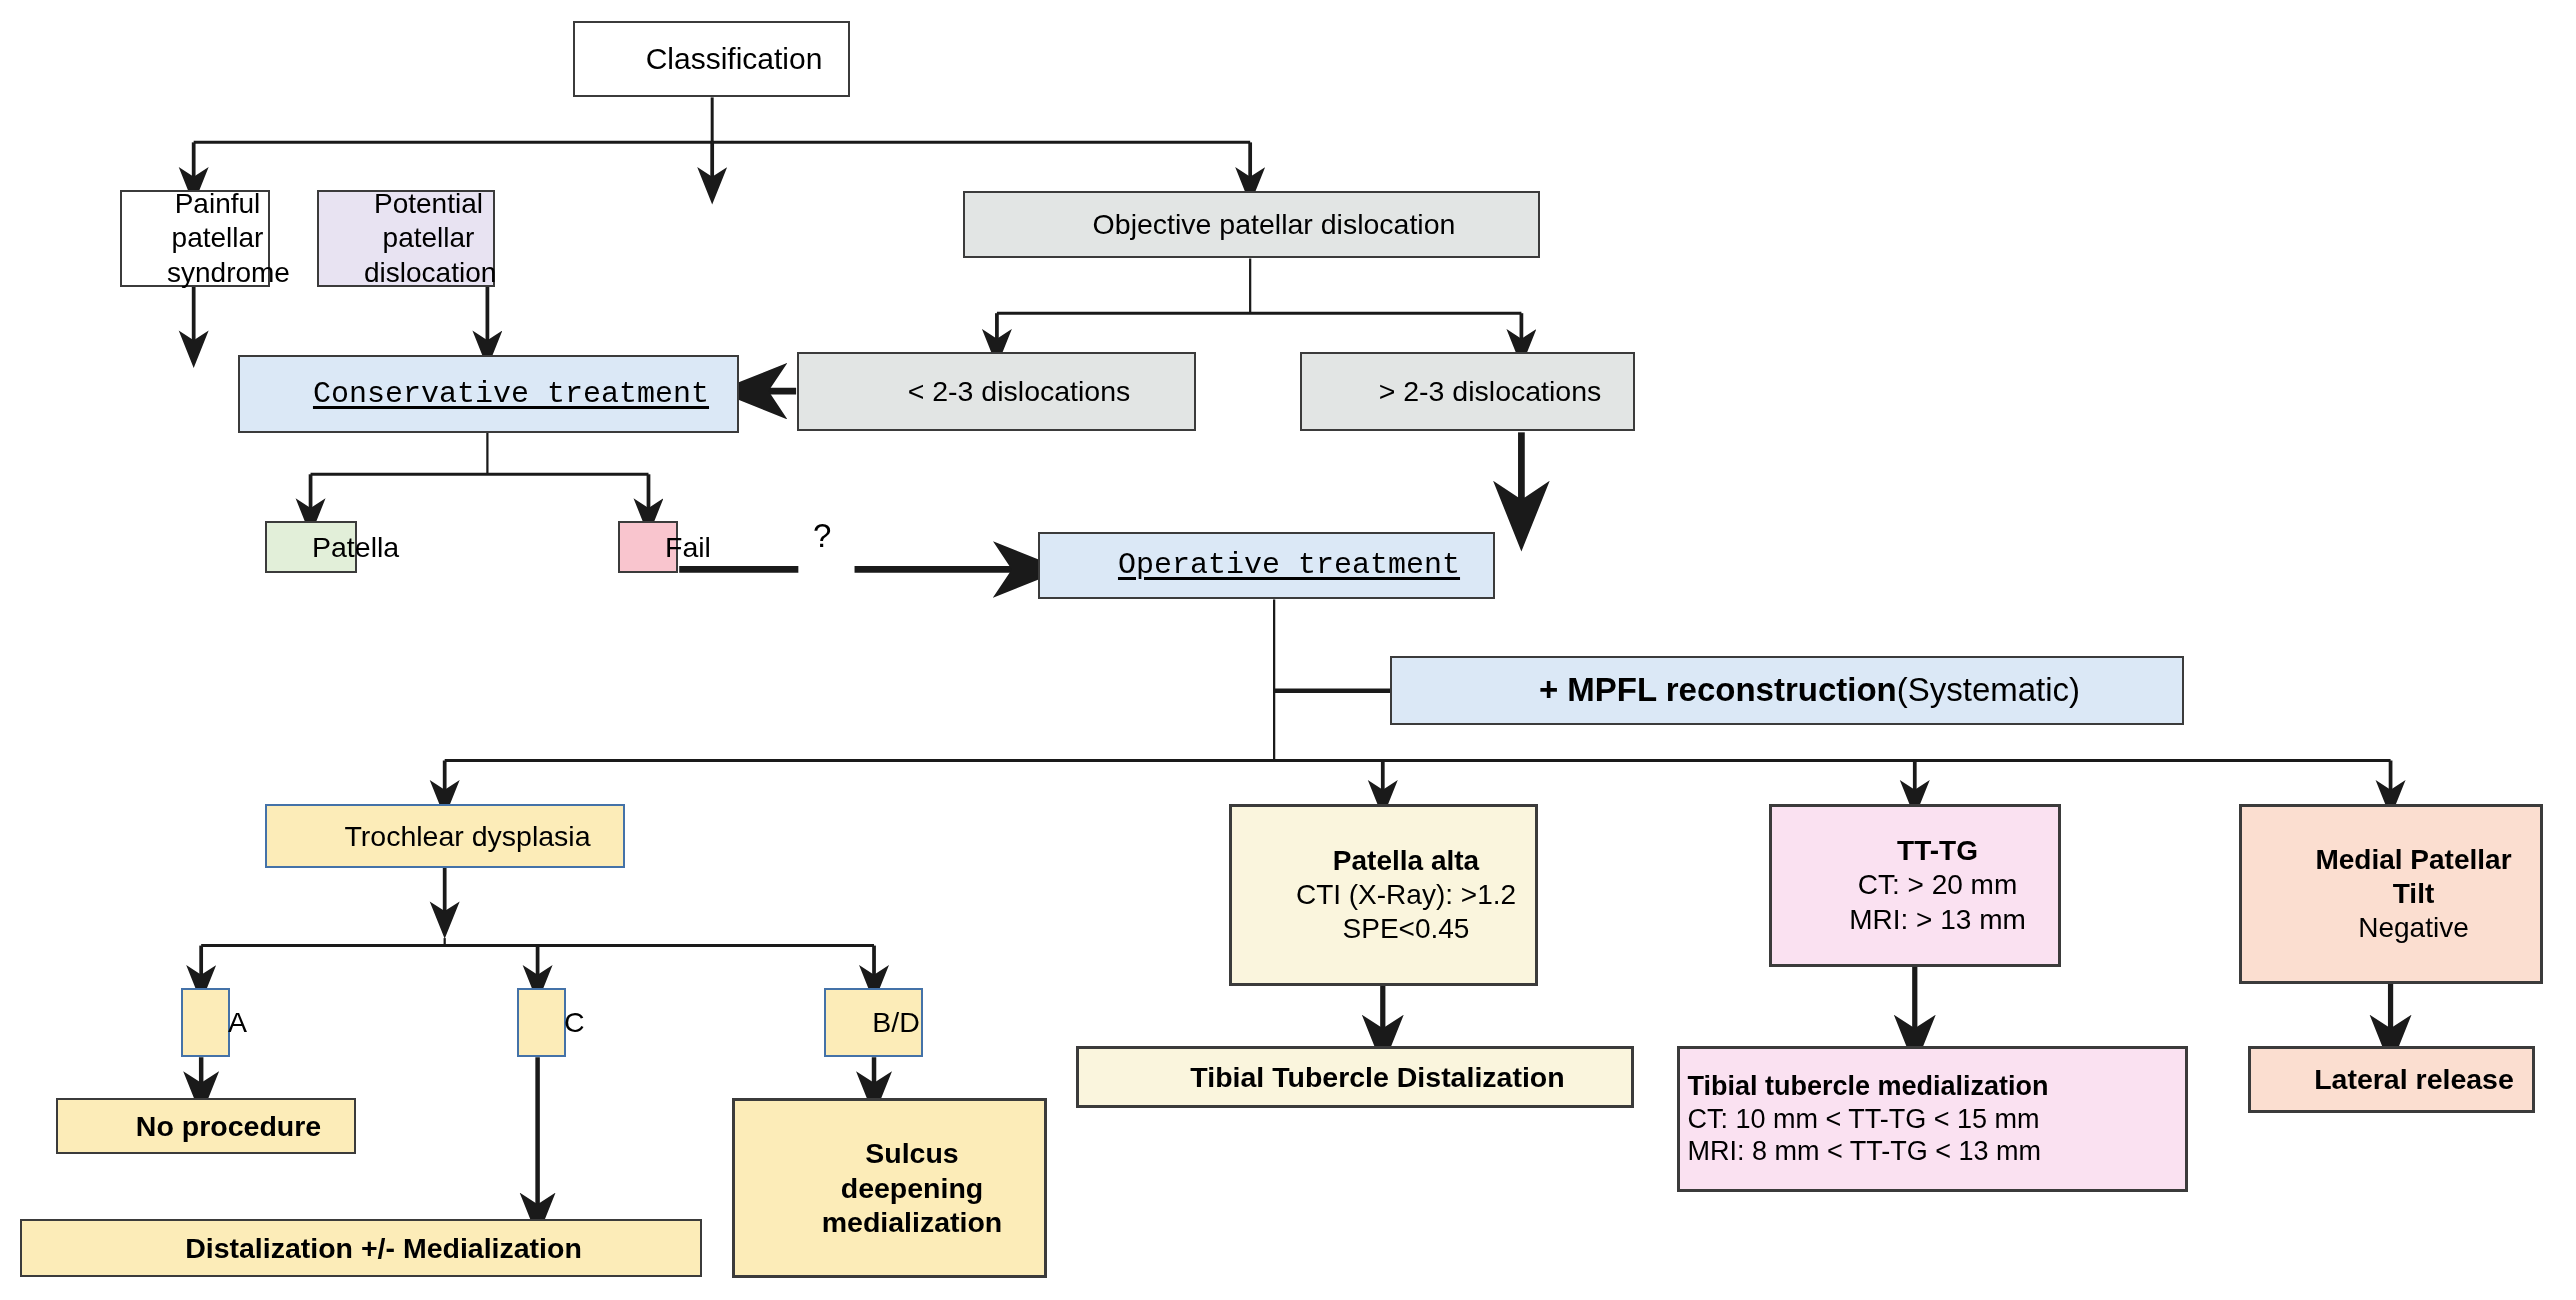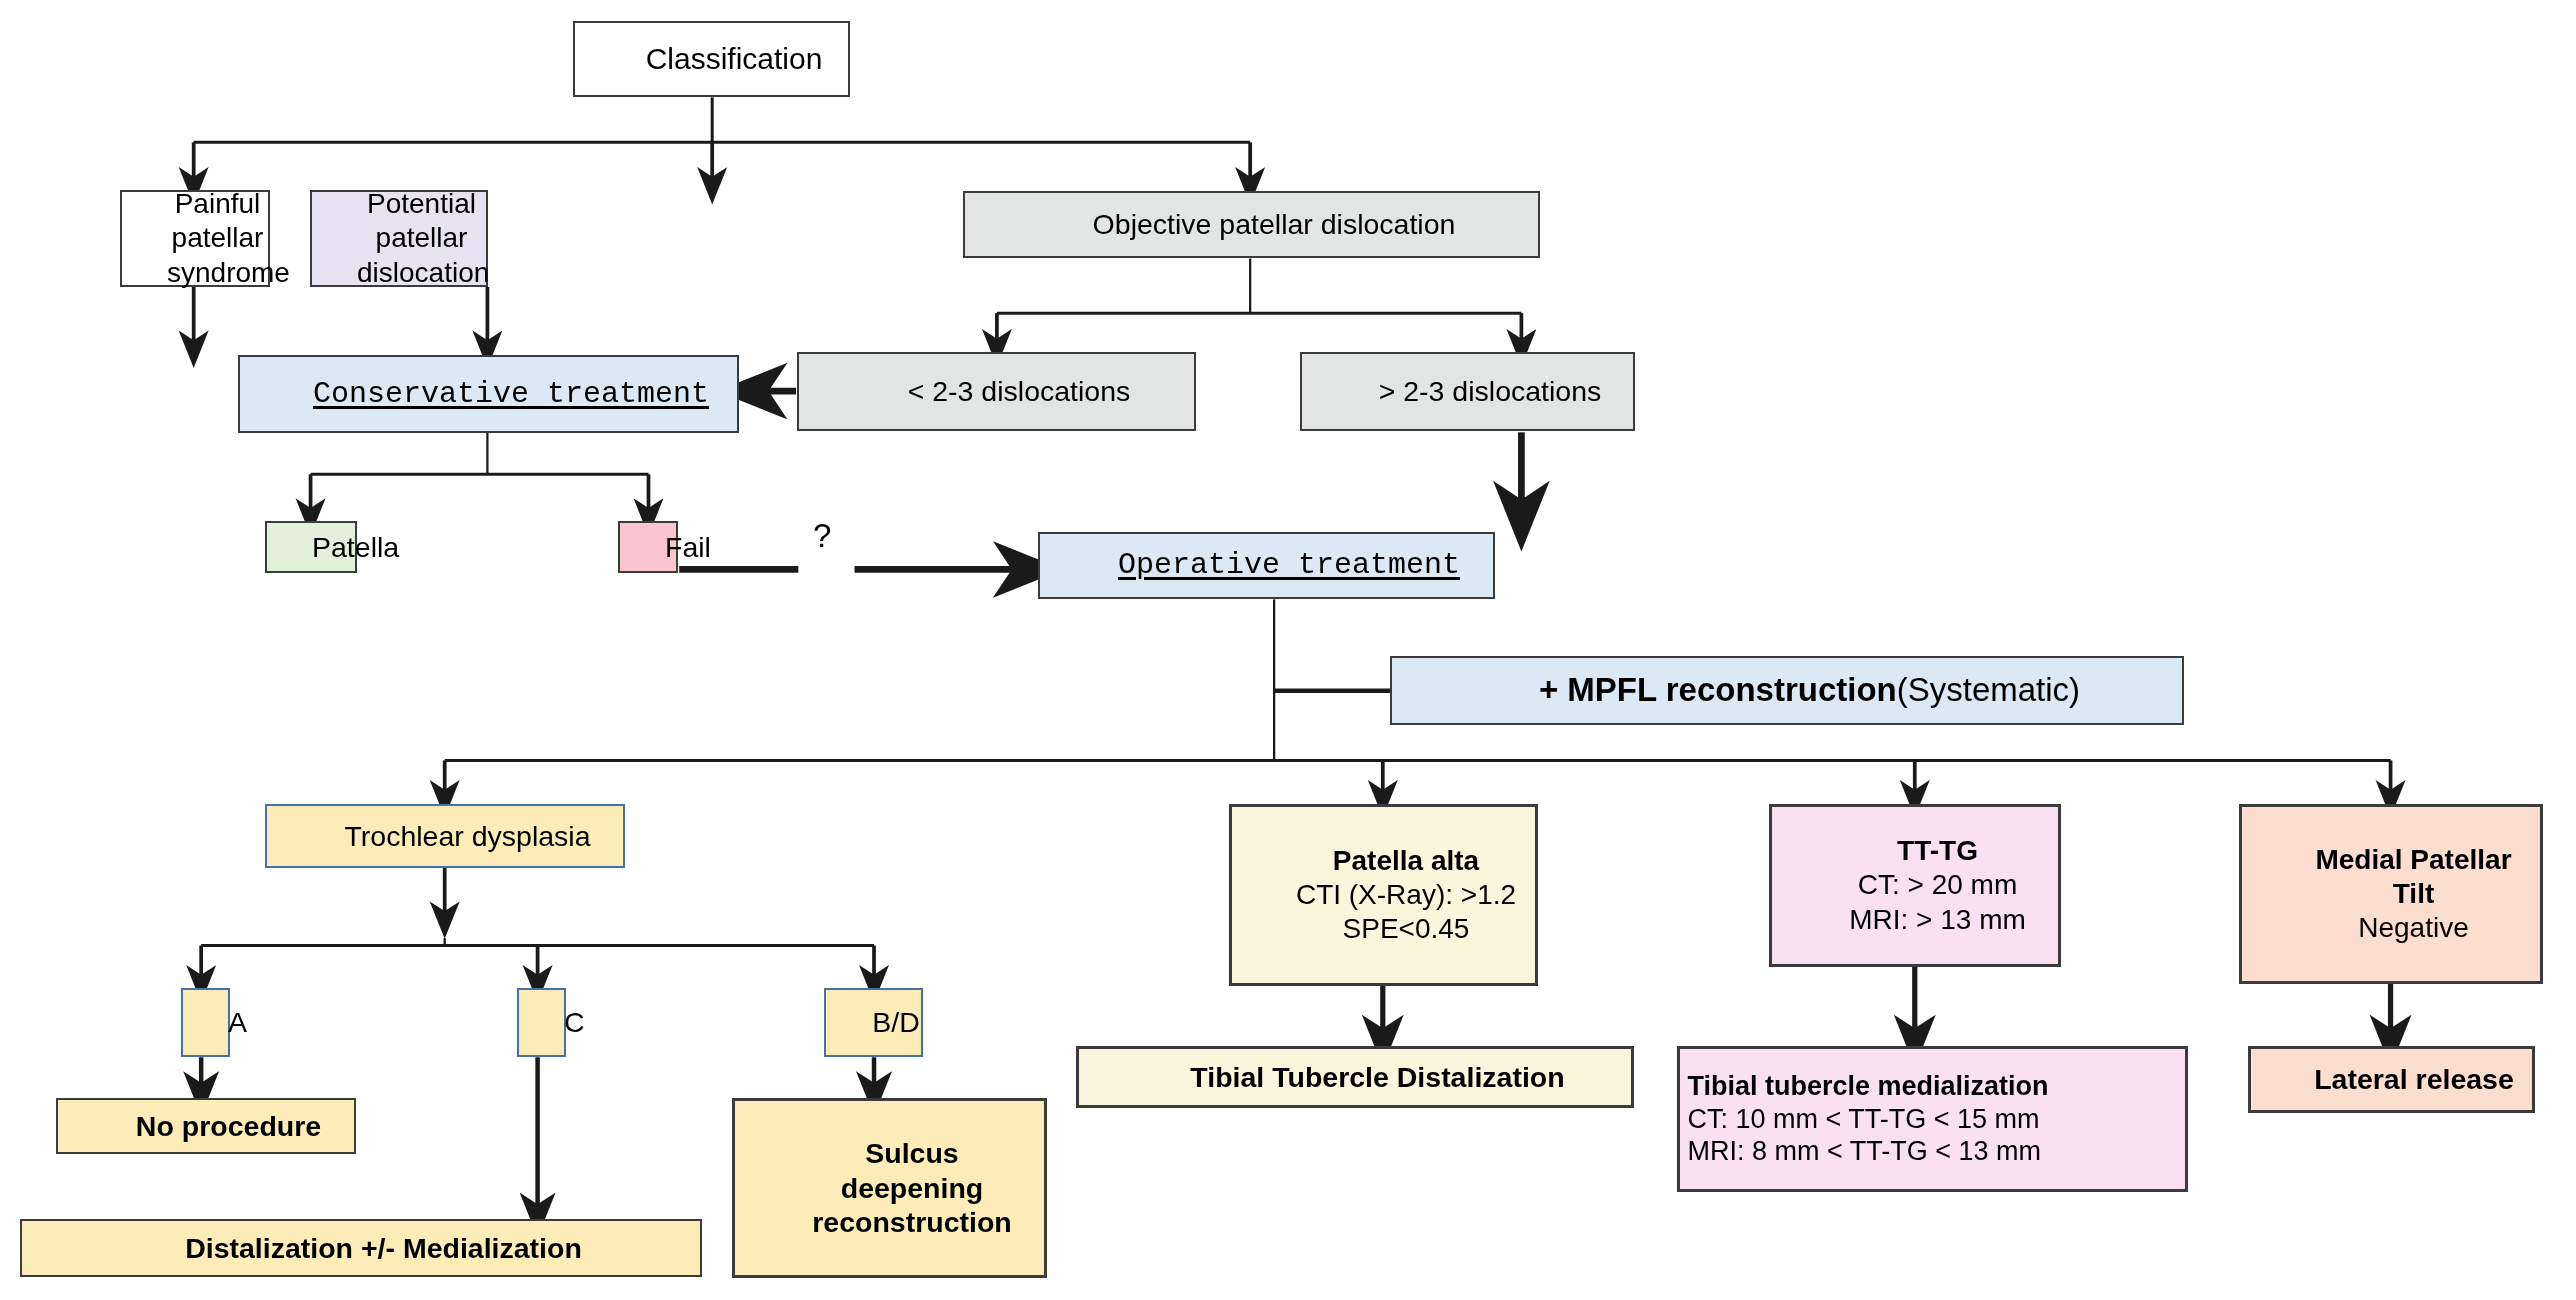--- a/index.html
+++ b/index.html
@@ -113,21 +113,21 @@
 
   <div class="node" style="left:573px;top:21px;width:277px;height:76px;background:#ffffff;border:2.2px solid #3b3b3b;font-size:30px;">
     <span class="ln">Classification</span>
   </div>
 
   <div class="node" style="left:120px;top:190px;width:150px;height:97px;background:#ffffff;border:2.2px solid #3b3b3b;font-size:28px;">
     <span class="ln">Painful patellar</span>
     <span class="ln">syndrome</span>
   </div>
 
-  <div class="node" style="left:310px;top:190px;width:178px;height:97px;background:#e8e3f2;border:2.2px solid #3b3b3b;font-size:28px;">
+  <div class="node" style="left:317px;top:190px;width:178px;height:97px;background:#e8e3f2;border:2.2px solid #3b3b3b;font-size:28px;">
     <span class="ln">Potential patellar</span>
     <span class="ln">dislocation</span>
   </div>
 
   <div class="node" style="left:963px;top:191px;width:577px;height:67px;background:#e2e5e4;border:2.2px solid #3b3b3b;font-size:28.5px;">
     <span class="ln">Objective patellar dislocation</span>
   </div>
 
   <div class="node" style="left:238px;top:355px;width:501px;height:78px;background:#dbe8f6;border:2.2px solid #3b3b3b;font-size:30px;">
     <span class="ln u">Conservative treatment</span>
@@ -180,21 +180,21 @@
     <span class="ln b">No procedure</span>
   </div>
 
   <div class="node" style="left:20px;top:1219px;width:682px;height:58px;background:#fcecb8;border:2.2px solid #3b3b3b;font-size:28.5px;">
     <span class="ln b">Distalization +/- Medialization</span>
   </div>
 
   <div class="node" style="left:732px;top:1098px;width:315px;height:180px;background:#fcecb8;border:3px solid #3b3b3b;font-size:28.5px;">
     <span class="ln b">Sulcus</span>
     <span class="ln b">deepening</span>
-    <span class="ln b">reconstruction</span>
+    <span class="ln b">medialization</span>
   </div>
 
   <div class="node" style="left:1229px;top:804px;width:309px;height:182px;background:#faf5dd;border:3px solid #3b3b3b;font-size:28px;">
     <span class="ln b">Patella alta</span>
     <span class="ln">CTI (X-Ray): &gt;1.2</span>
     <span class="ln">SPE&lt;0.45</span>
   </div>
 
   <div class="node" style="left:1076px;top:1046px;width:558px;height:62px;background:#faf5dd;border:3px solid #3b3b3b;font-size:28.5px;">
     <span class="ln b">Tibial Tubercle Distalization</span>

